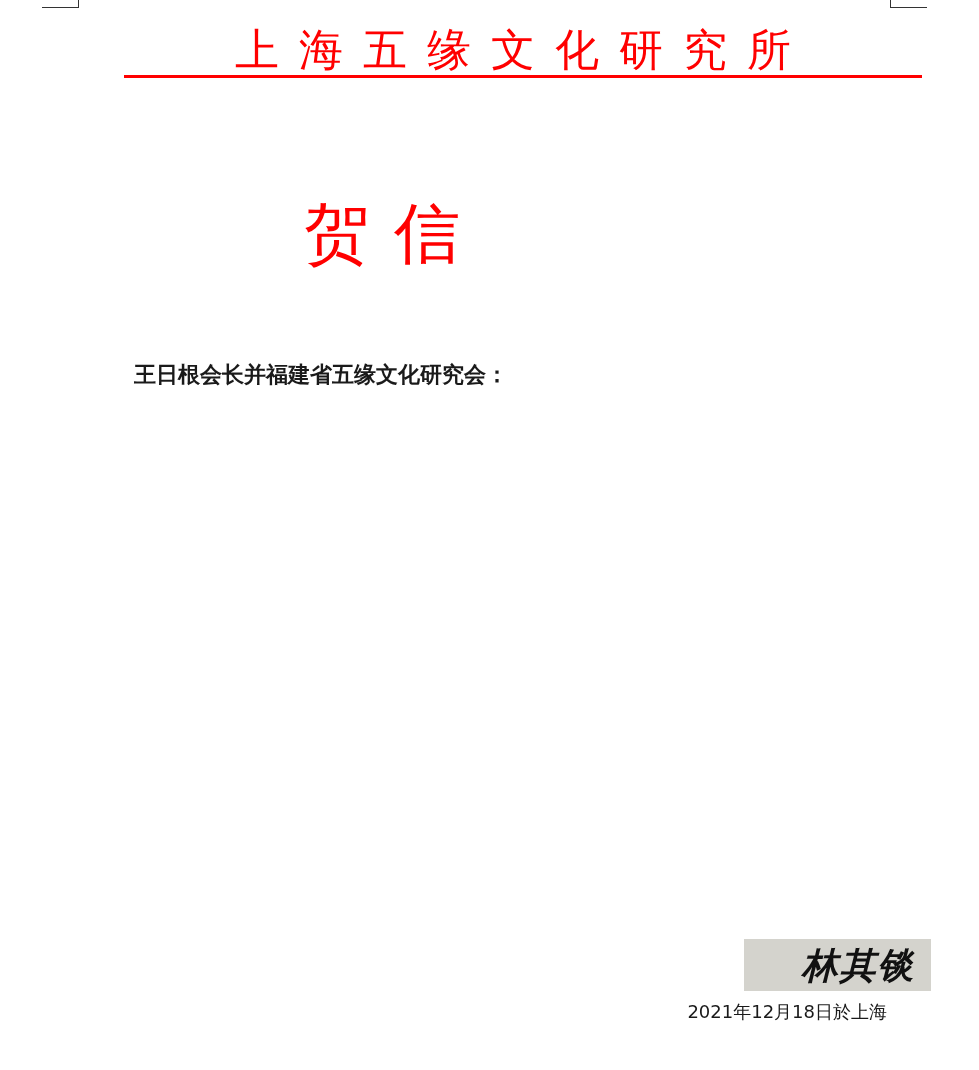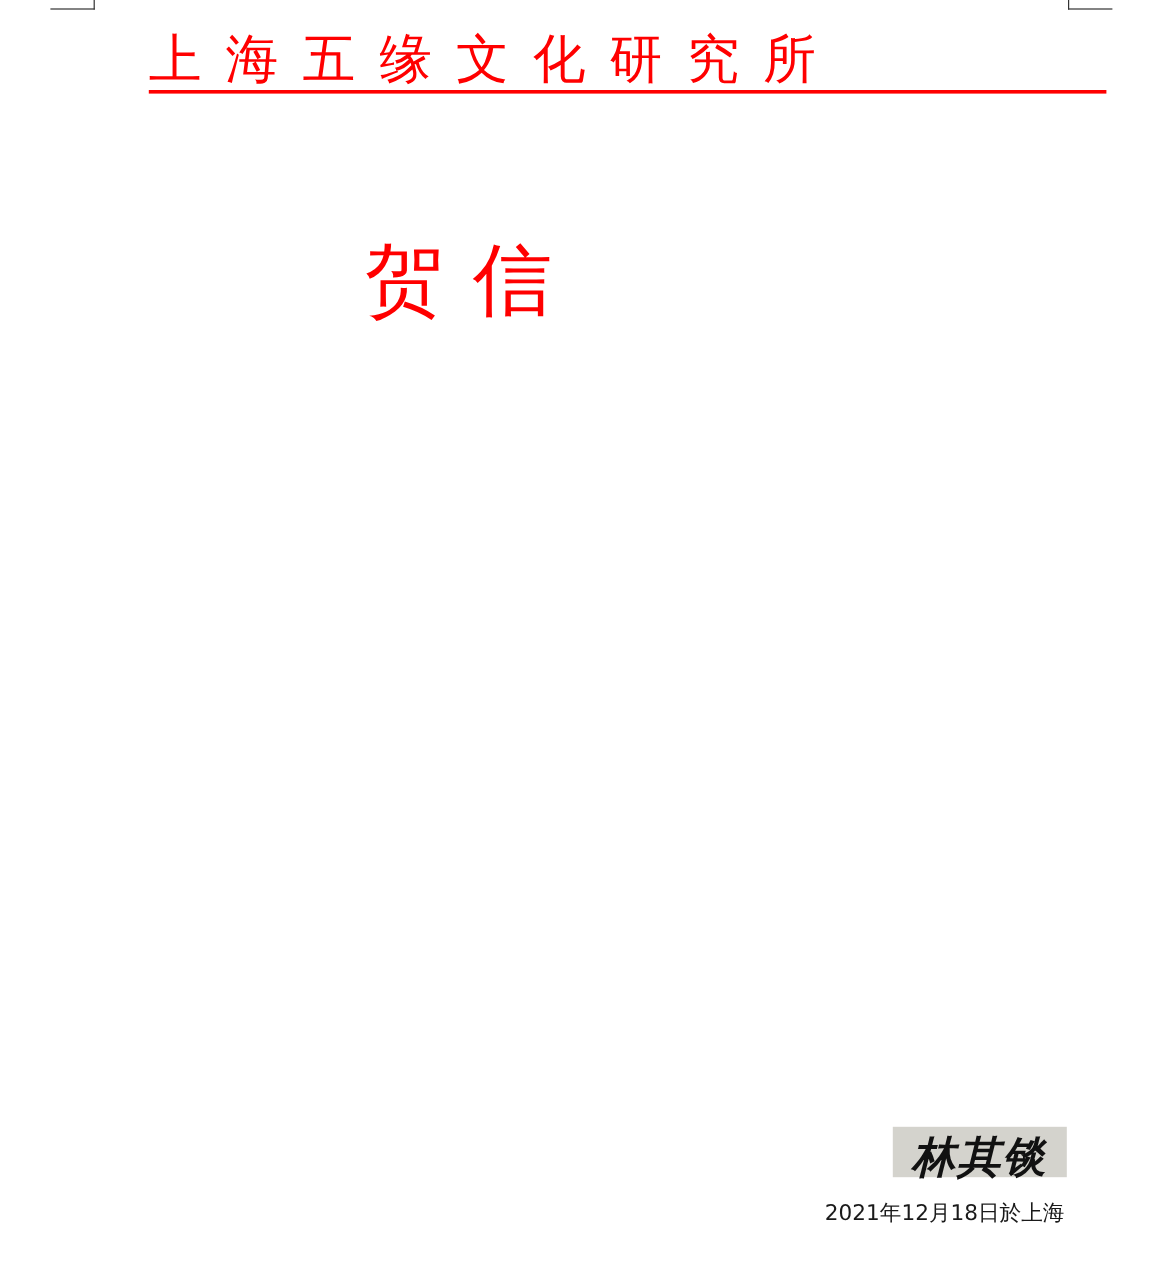--- a/index.html
+++ b/index.html
@@ -2,40 +2,41 @@
 <html><head>
 <meta charset="utf-8">
 <style>
   html, body { margin:0; padding:0; background:#ffffff; }
   body { width:979px; height:1070px; position:relative; overflow:hidden;
          font-family:"DejaVu Sans","Liberation Sans",sans-serif; color:#1a1a1a; }
   .crop { position:absolute; border-color:#333; border-style:solid; }
   .crop.tl { left:42px; top:0; width:36px; height:7px; border-width:0 1px 1px 0; }
   .crop.tr { left:890px; top:0; width:36px; height:7px; border-width:0 0 1px 1px; }
   .org { position:absolute; left:124px; top:22px; width:798px; height:56px;
-         color:#ff0000; font-size:44px; line-height:56px; text-align:left; letter-spacing:20px; }
+         color:#ff0000; font-size:44px; line-height:56px; text-align:center; letter-spacing:20px; }
   .org-rule { position:absolute; left:124px; top:75px; width:798px; height:3px; background:#ff0000; }
   .title { position:absolute; left:0; width:788px; top:194px; text-align:center;
            color:#ff0000; font-size:66px; line-height:80px; letter-spacing:24px; }
   .body { position:absolute; left:80px; top:352px; width:810px; font-size:21px; line-height:46.5px; }
   .salute { font-weight:bold; font-size:22px; padding-left:54px; margin-bottom:2px; }
   .para { text-indent:46px; text-align:justify; margin:0; }
-  .sig { position:absolute; left:744px; top:939px; width:145px; height:42px; background:#d4d3cd;
+  .sig { position:absolute; left:744px; top:939px; width:145px; height:52px; background:#d4d3cd;
          font-family:"DejaVu Serif",serif; font-weight:bold; font-size:36px; line-height:52px;
-         text-align:center; color:#111; letter-spacing:2px; font-style:italic; }
+         text-align:center; color:#111; letter-spacing:2px; font-style:italic;padding-left:42px; }
   .date { position:absolute; right:92px; top:996px; font-size:18px; line-height:32px; }
 </style>
 </head>
 <body>
 
 <div class="crop tl"></div>
 <div class="crop tr"></div>
 
 <div class="org">上海五缘文化研究所</div>
 <div class="org-rule"></div>
 
 <div class="title">贺信</div>
 
 <div class="body">
+  <div class="salute">王日根会长并福建省五缘文化研究会：</div>
 </div>
 
 <div class="sig">林其锬</div>
 <div class="date">2021年12月18日於上海</div>
 
 </body></html>

